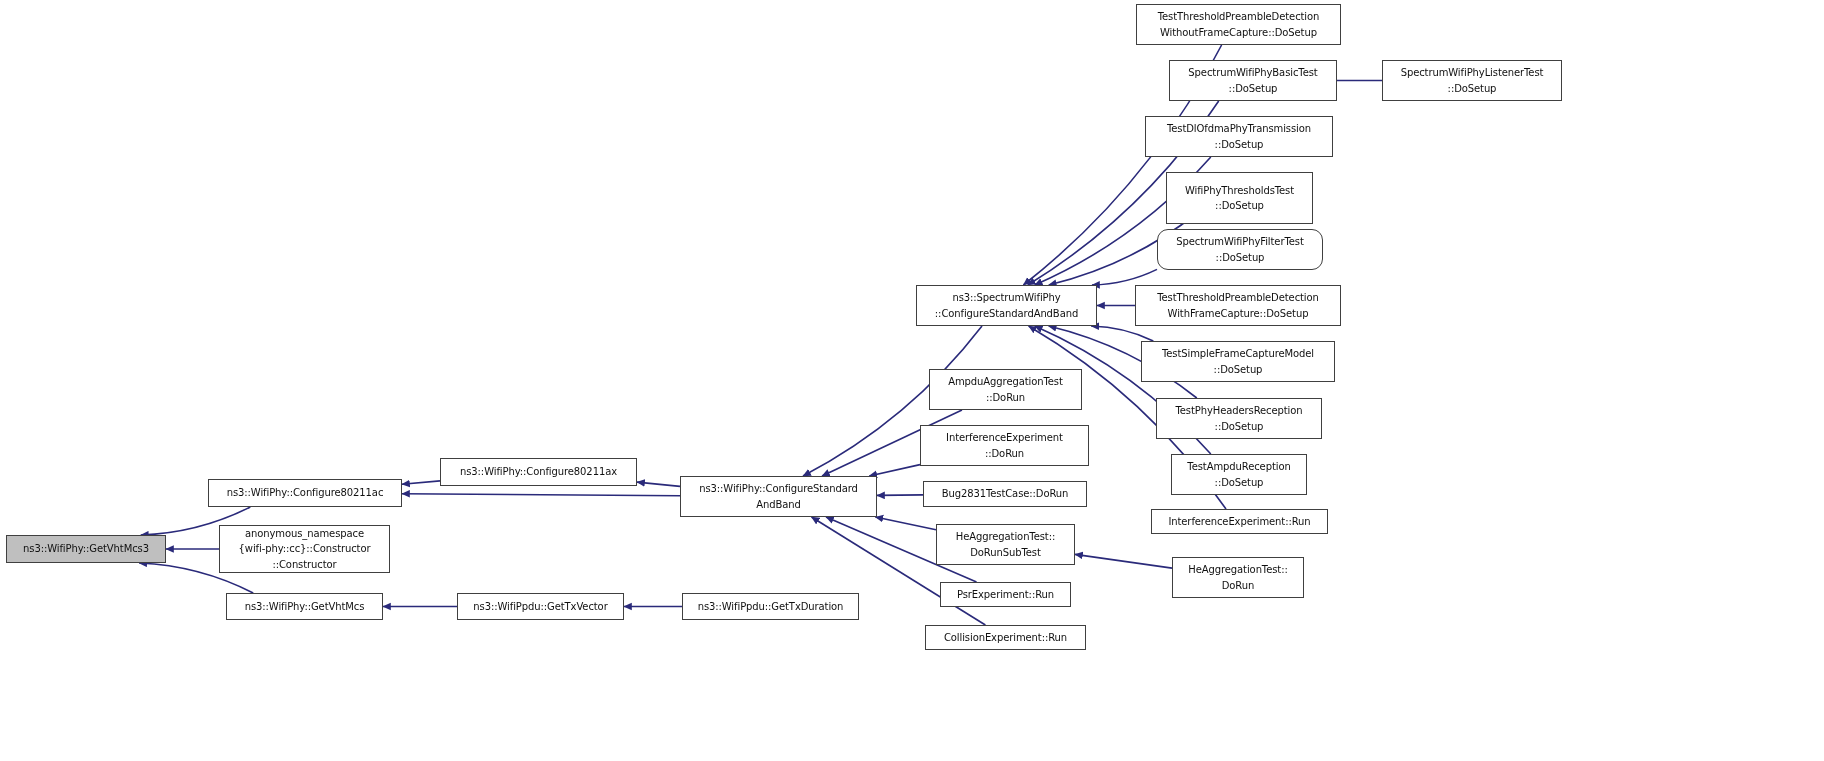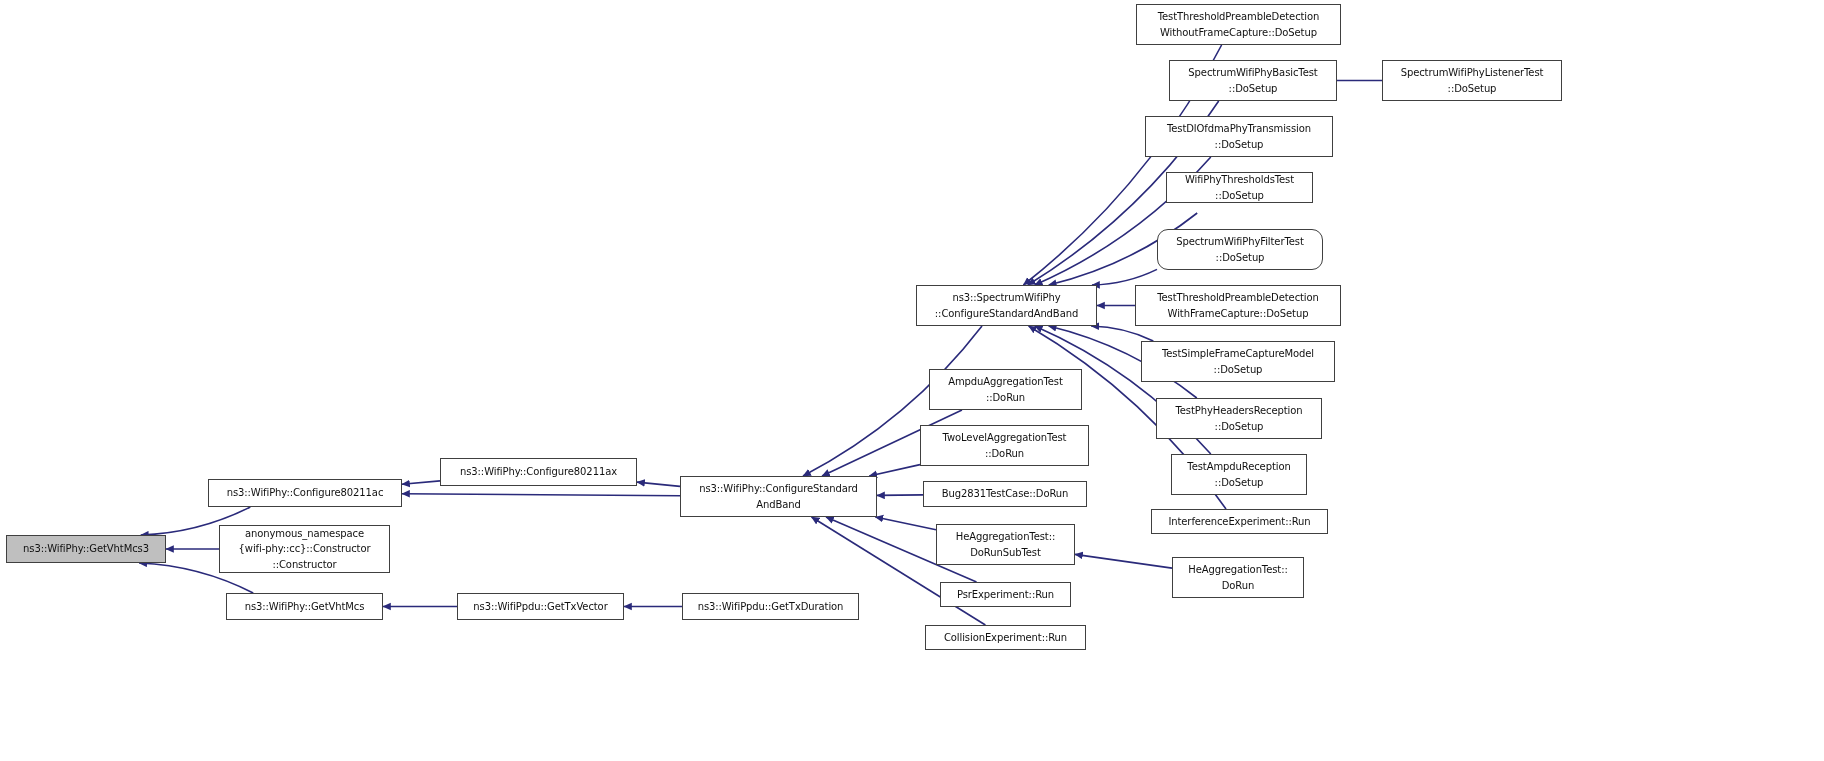--- a/index.html
+++ b/index.html
@@ -82,21 +82,21 @@
       </div>
       <div class="node" style="left: 916px; top: 285px; width: 181px; height: 41px;">
         <span class="lbl">ns3::SpectrumWifiPhy
 ::ConfigureStandardAndBand</span>
       </div>
       <div class="node" style="left: 929px; top: 369px; width: 153px; height: 41px;">
         <span class="lbl">AmpduAggregationTest
 ::DoRun</span>
       </div>
       <div class="node" style="left: 920px; top: 425px; width: 169px; height: 41px;">
-        <span class="lbl">TwoLevelAggregationTest
+        <span class="lbl">InterferenceExperiment
 ::DoRun</span>
       </div>
       <div class="node" style="left: 923px; top: 481px; width: 164px; height: 26px;">
         <span class="lbl">Bug2831TestCase::DoRun</span>
       </div>
       <div class="node" style="left: 936px; top: 524px; width: 139px; height: 41px;">
         <span class="lbl">HeAggregationTest::
 DoRunSubTest</span>
       </div>
       <div class="node" style="left: 940px; top: 582px; width: 131px; height: 25px;">
@@ -114,21 +114,21 @@
 ::DoSetup</span>
       </div>
       <div class="node" style="left: 1382px; top: 60px; width: 180px; height: 41px;">
         <span class="lbl">SpectrumWifiPhyListenerTest
 ::DoSetup</span>
       </div>
       <div class="node" style="left: 1145px; top: 116px; width: 188px; height: 41px;">
         <span class="lbl">TestDlOfdmaPhyTransmission
 ::DoSetup</span>
       </div>
-      <div class="node" style="left: 1166px; top: 172px; width: 147px; height: 31px;">
+      <div class="node" style="left: 1166px; top: 172px; width: 147px; height: 52px;">
         <span class="lbl">WifiPhyThresholdsTest
 ::DoSetup</span>
       </div>
       <div class="node" style="left: 1157px; top: 229px; width: 166px; height: 41px; border-radius: 11px;">
         <span class="lbl">SpectrumWifiPhyFilterTest
 ::DoSetup</span>
       </div>
       <div class="node" style="left: 1135px; top: 285px; width: 206px; height: 41px;">
         <span class="lbl">TestThresholdPreambleDetection
 WithFrameCapture::DoSetup</span>

